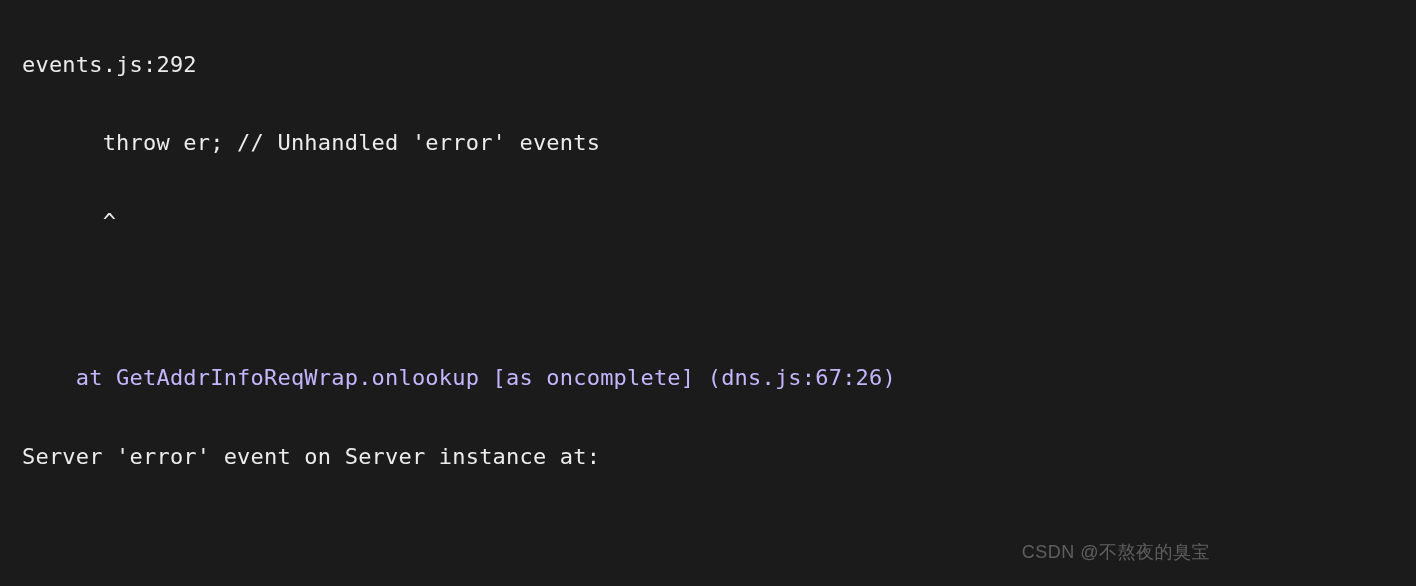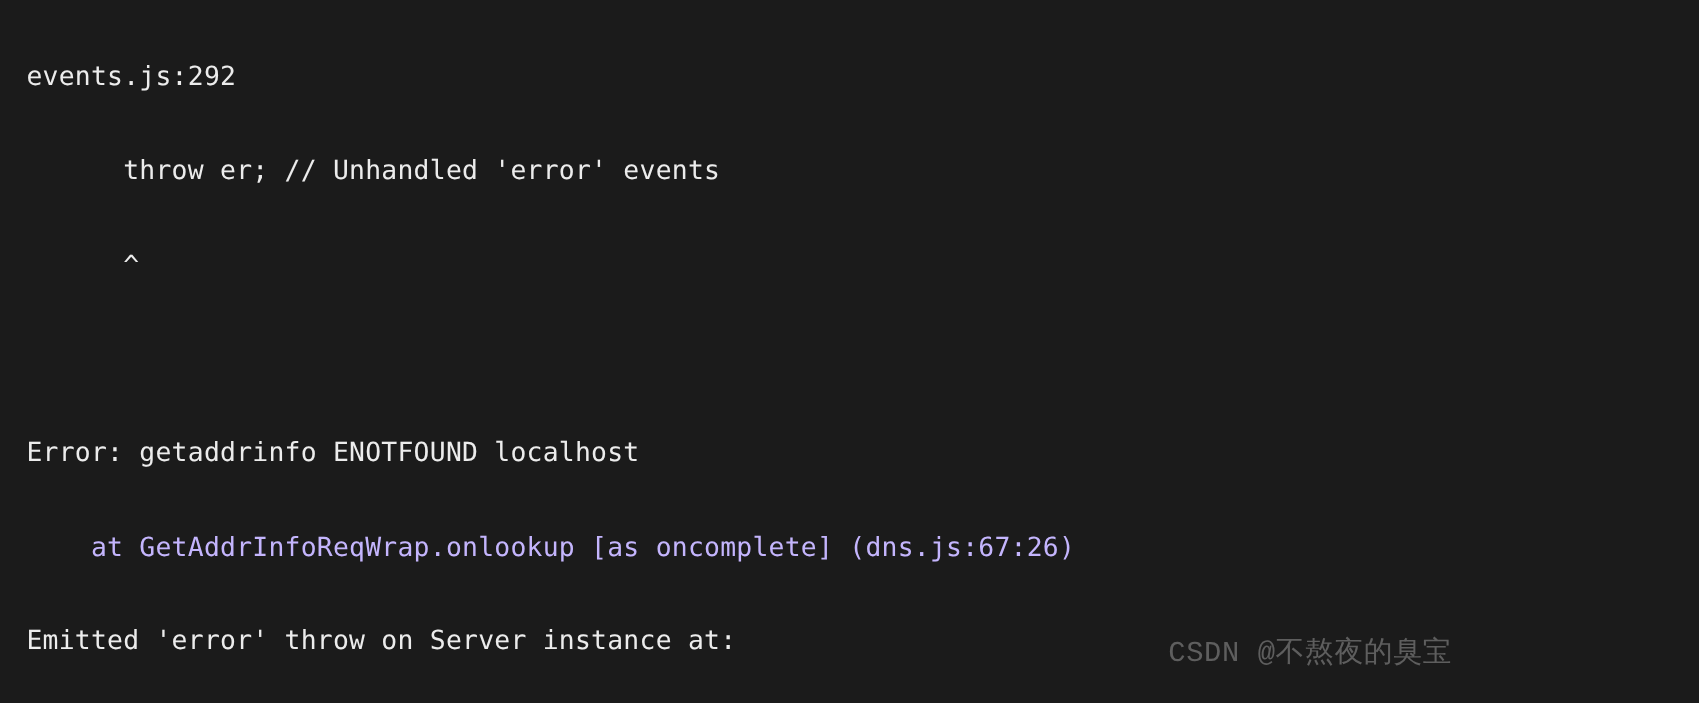--- a/index.html
+++ b/index.html
@@ -20,38 +20,37 @@
     position: relative;
     overflow: hidden;
     white-space: pre;
   }
   .white   { color: #ececec; }
   .dim     { color: #c4b5fd; }
   .watermark {
     position: absolute;
     right: 14px;
     bottom: 18px;
-    font-family: Liberation Mono, monospace;
-    font-size: 24px;
+    font-family: Liberation Sans, sans-serif;
+    font-size: 18px;
     color: rgba(220,220,220,0.35);
     letter-spacing: 0.5px;
     pointer-events: none;
   }
 </style>
 </head>
 <body>
 
 <div class="terminal">
 <div><span class="white">events.js:292</span></div>
 <div><span>      </span><span class="white">throw er; // Unhandled 'error' events</span></div>
 <div><span>      </span><span class="white">^</span></div>
 <div>&nbsp;</div>
-<div><span class="white">Error: getaddrinfo ENOTFOUND localhost</span></div>
 <div><span>    </span><span class="dim">at GetAddrInfoReqWrap.onlookup [as oncomplete] (dns.js:67:26)</span></div>
-<div><span class="white">Emitted 'error' throw on Server instance at:</span></div>
+<div><span class="white">Server 'error' event on Server instance at:</span></div>
 
 
 
 
 
 
 
 
 <div class="watermark">CSDN @不熬夜的臭宝</div>
 </div>

